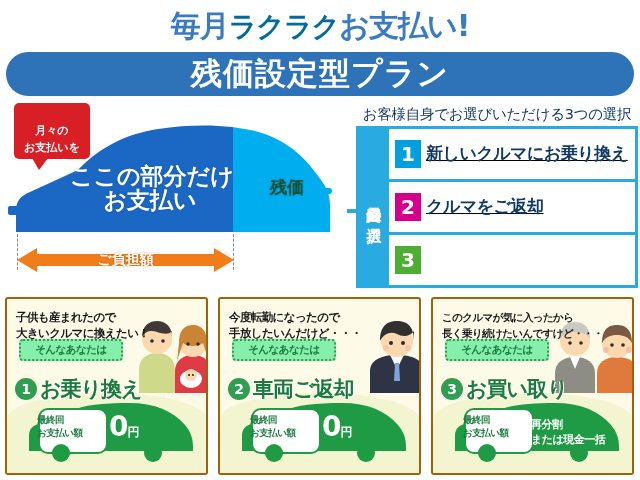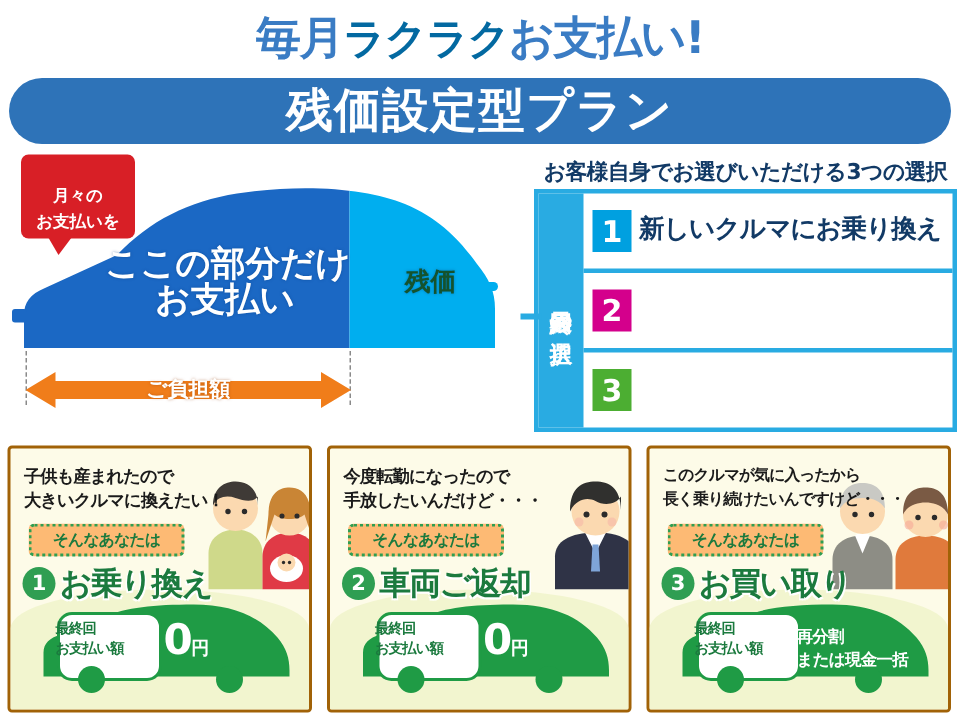--- a/index.html
+++ b/index.html
@@ -94,21 +94,21 @@
     position: absolute; left: 0; top: 0; width: 217px; height: 26px;
     display: flex; align-items: center; justify-content: center;
     color: #ffffff; font-size: 14px; font-weight: bold;
     text-shadow: 0 0 2px rgba(150,60,0,.5);
     z-index: 2;
   }
 
   
   .options { position: absolute; left: 354px; top: 0; width: 286px; height: 192px; }
   .options-heading {
-    font-size: 14.5px; font-weight: bold; color: #123a66;
+    font-size: 14.5px; font-weight: normal; color: #123a66;
     text-align: center; padding-top: 5px; letter-spacing: -.3px;
     white-space: nowrap;
   }
   .options-box {
     position: absolute; left: 2px; top: 26px;
     width: 282px; height: 162px;
     border: 3px solid #29abe2;
     background: #ffffff;
     display: flex;
   }
@@ -129,21 +129,21 @@
     border-bottom: 3px solid #29abe2;
     padding-left: 6px;
   }
   .option-row:last-child { border-bottom: none; }
   .option-badge {
     width: 26px; height: 28px;
     display: flex; align-items: center; justify-content: center;
     color: #fff; font-size: 20px; font-weight: bold;
     flex: 0 0 26px; margin-right: 5px;
   }
-  .option-texts { line-height: 1.05; }
+  .option-texts { line-height: 1.05; text-decoration: underline; }
   .option-label {
     font-size: 17px; font-weight: bold; color: #123a66;
     letter-spacing: -.5px; white-space: nowrap;
   }
   .option-sub {
     font-size: 11px; font-weight: bold; color: #123a66;
     letter-spacing: -.5px; white-space: nowrap;
   }
   .connector {
     position: absolute; left: -12px; top: 80px;
@@ -165,25 +165,25 @@
     background: #fdfbe8;
     overflow: hidden;
   }
   .card-quote {
     position: absolute; left: 9px; top: 10px;
     font-size: 11.5px; font-weight: bold; color: #1a1a1a;
     line-height: 16px; letter-spacing: -.6px;
     white-space: nowrap; z-index: 3;
   }
   .card-bubble {
-    position: absolute; left: 12px; top: 50px;
+    position: absolute; left: 12px; top: 40px;
     width: 104px; height: 22px;
     border: 2px dotted #2f9e52;
     border-radius: 4px;
-    background: #fdba74;
+    background: #86efac;
     display: flex; align-items: center; justify-content: center;
     font-size: 10.5px; font-weight: bold; color: #1b7a3e;
     letter-spacing: -.5px;
     z-index: 4;
   }
   .card-title-row {
     position: absolute; left: 8px; top: 76px;
     display: flex; align-items: center; z-index: 4;
   }
   .card-num {
@@ -285,20 +285,23 @@
 
         <div class="option-row">
           <div class="option-badge" style="background:#00a0e0">1</div>
           <div class="option-texts">
             <div class="option-label">新しいクルマにお乗り換え</div>
           </div>
         </div>
 
         <div class="option-row">
           <div class="option-badge" style="background:#d4008c">2</div>
+          <div class="option-texts">
+            <div class="option-label">クルマをご返却</div>
+          </div>
         </div>
 
         <div class="option-row">
           <div class="option-badge" style="background:#4cae32">3</div>
         </div>
 
       </div>
     </div>
   </div>
 </div>

